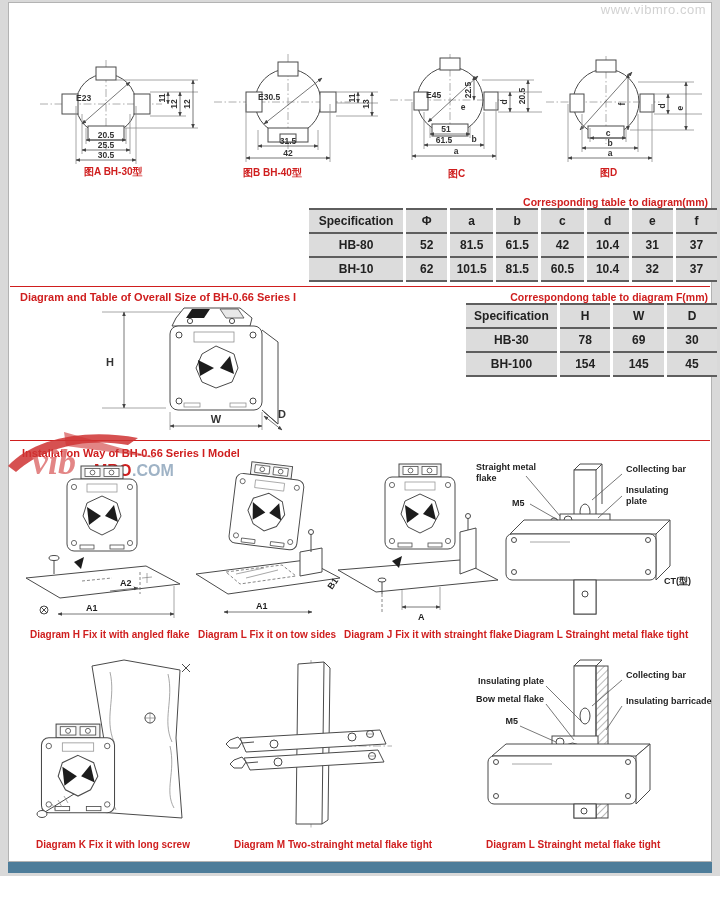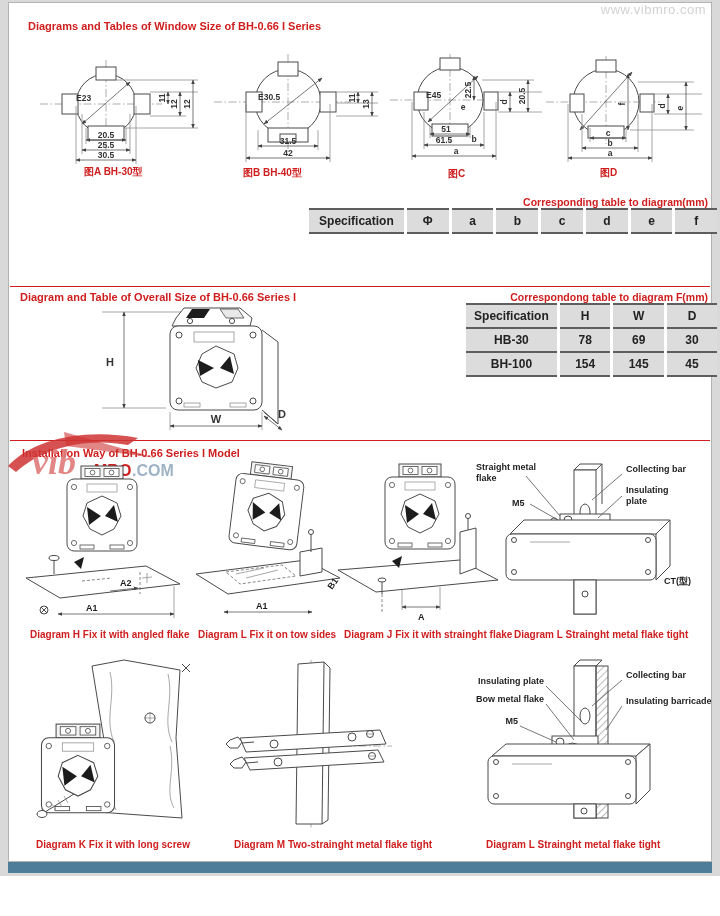--- a/index.html
+++ b/index.html
@@ -60,21 +60,20 @@
         <polygon points="25,43 39,52 27,61" fill="#1c1c1c"></polygon>
         <polygon points="52,41 43,52 56,58" fill="#1c1c1c"></polygon>
         <rect x="18" y="81" width="14" height="4" fill="none" stroke="#4a4a4a" stroke-width=".8"></rect>
         <rect x="48" y="81" width="14" height="4" fill="none" stroke="#4a4a4a" stroke-width=".8"></rect>
       </symbol>
     </defs>
   </svg>
 
   <div class="wm-url">www.vibmro.com</div>
 
-  <div class="sec-title" style="left:28px;top:20px">Diagrams and Tables of Window Size of BH-0.66 I Series</div>
 
   <svg class="fig" style="left:36px;top:56px" width="172" height="110" viewBox="0 0 172 110">
     <line class="cl" x1="4" y1="48" x2="126" y2="48"></line>
       <line class="cl" x1="70" y1="4" x2="70" y2="94"></line>
     <circle class="ln" cx="70" cy="48" r="30"></circle>
     <rect class="lnw" x="60" y="11" width="20" height="13"></rect>
     <rect class="lnw" x="26" y="38" width="16" height="20"></rect>
     <rect class="lnw" x="98" y="38" width="16" height="20"></rect>
     <rect class="lnw" x="52" y="70" width="36" height="14"></rect>
     <line class="dl" x1="46" y1="68" x2="94" y2="26" marker-start="url(#arr)" marker-end="url(#arr)"></line>
@@ -209,20 +208,40 @@
         <tr>
       <td style="width:92px">Specification</td>
       <td style="width:40px">Φ</td>
       <td style="width:40px">a</td>
       <td style="width:40px">b</td>
       <td style="width:40px">c</td>
       <td style="width:40px">d</td>
       <td style="width:40px">e</td>
       <td style="width:40px">f</td>
     </tr>
+    <tr>
+      <td>HB-80</td>
+      <td>52</td>
+      <td>81.5</td>
+      <td>61.5</td>
+      <td>42</td>
+      <td>10.4</td>
+      <td>31</td>
+      <td>37</td>
+    </tr>
+    <tr>
+      <td>BH-10</td>
+      <td>62</td>
+      <td>101.5</td>
+      <td>81.5</td>
+      <td>60.5</td>
+      <td>10.4</td>
+      <td>32</td>
+      <td>37</td>
+    </tr>
   </tbody>
     </table>
 
   <div class="rule" style="top:286px"></div>
   <div class="sec-title" style="left:20px;top:291px">Diagram and Table of Overall Size of BH-0.66 Series I</div>
   <div class="tbl-cap" style="right:12px;top:291px">Correspondong table to diagram F(mm)</div>
 
   <svg class="fig" style="left:58px;top:296px" width="250" height="140" viewBox="0 0 250 140">
     <line class="thin" x1="44" y1="16" x2="130" y2="16"></line>
     <line class="thin" x1="44" y1="112" x2="108" y2="112"></line>

